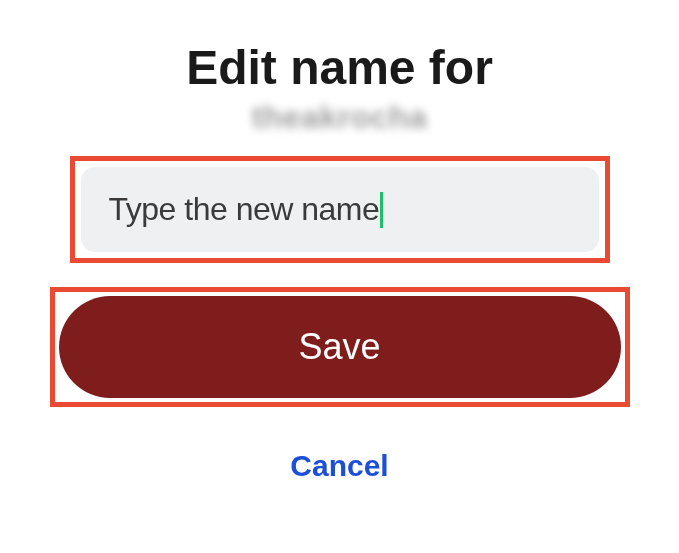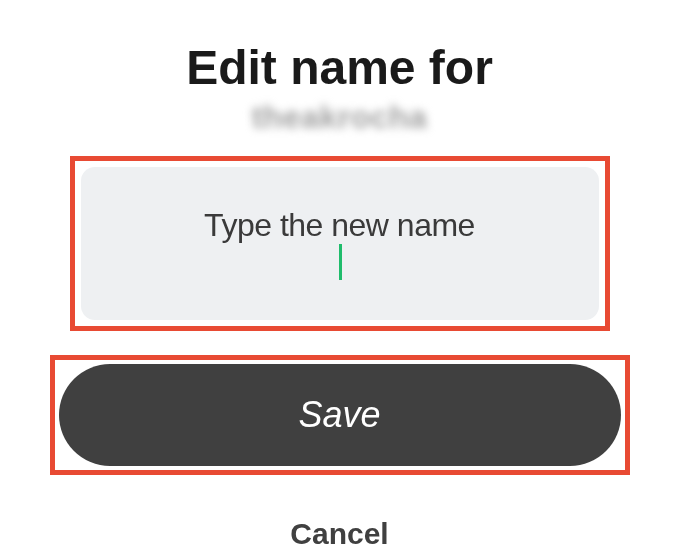--- a/index.html
+++ b/index.html
@@ -34,25 +34,24 @@
     }
     .input-highlight-box {
       border: 5px solid #e84a33;
       margin-top: 20px;
       padding: 6px;
       width: 540px;
     }
     .name-input-wrapper {
       background: #eef0f2;
       border-radius: 14px;
-      padding: 40px 28px;
+      padding: 24px 28px;
       display: flex;
       align-items: center;
       position: relative;
-      flex-direction: column;
     }
     .name-input-text {
       font-size: 32px;
       color: #3a3a3a;
       font-weight: 500;
       letter-spacing: -0.5px;
     }
     .cursor {
       display: inline-block;
       width: 3px;
@@ -61,37 +60,36 @@
       margin-left: 1px;
       vertical-align: middle;
     }
     .save-highlight-box {
       border: 5px solid #e84a33;
       margin-top: 24px;
       padding: 4px;
       width: 580px;
     }
     .save-button {
-      background: #404040;
+      background: #7f1d1d;
       border-radius: 60px;
       padding: 30px 0;
       width: 100%;
       text-align: center;
       font-size: 36px;
       font-weight: 500;
       color: #ffffff;
       border: none;
       cursor: pointer;
-      font-style: italic;
     }
     .cancel-button {
       margin-top: 42px;
       font-size: 30px;
       font-weight: 700;
-      color: #404040;
+      color: #1d4ed8;
       background: none;
       border: none;
       cursor: pointer;
     }
   </style>
 </head>
 <body>
 
 <div class="header-title">Edit name for</div>
 <div class="username">theakrocha</div>

